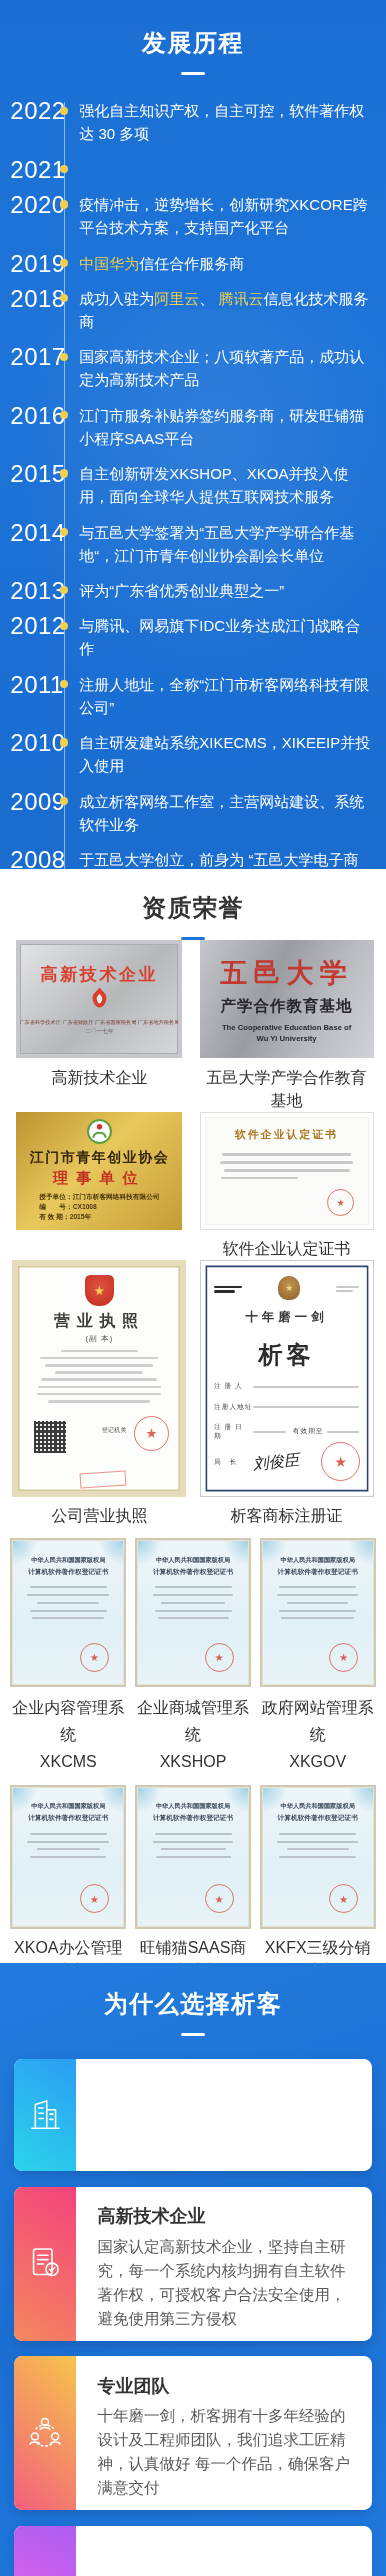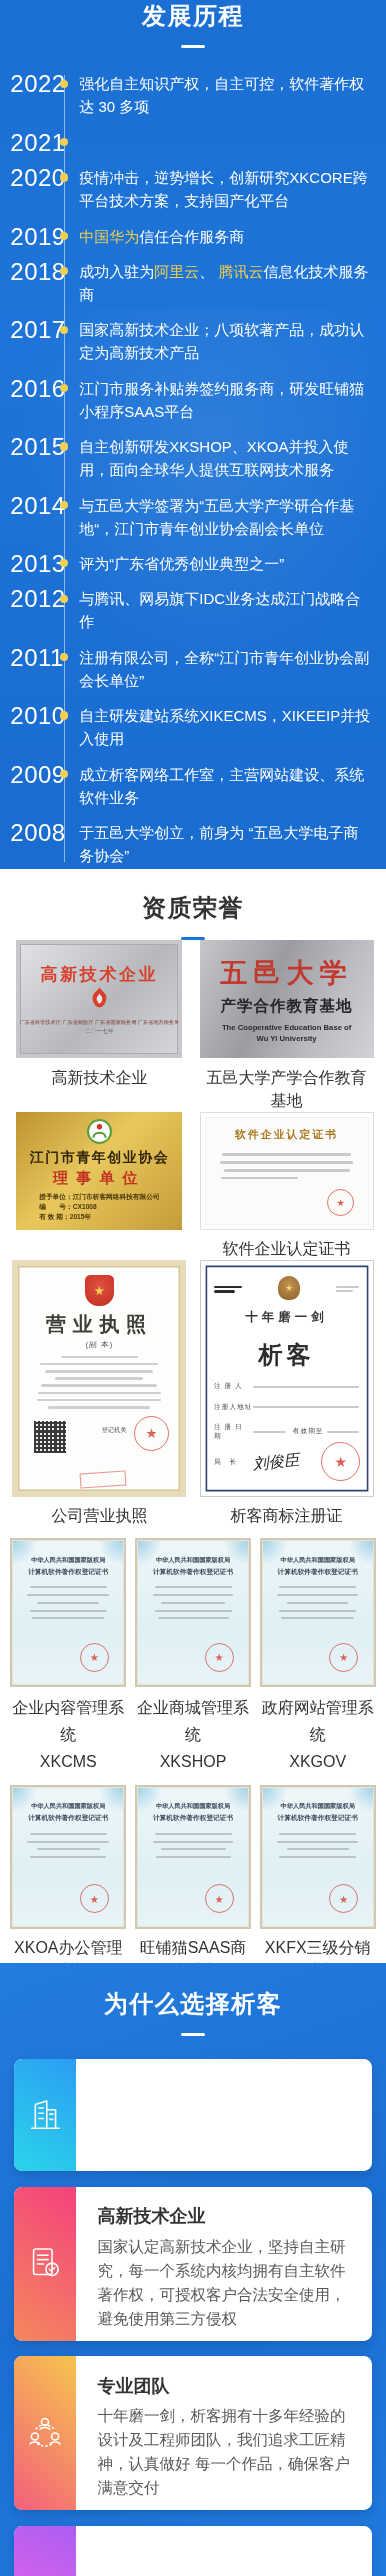--- a/index.html
+++ b/index.html
@@ -1,21 +1,21 @@
 <!DOCTYPE html>
 <html style="font-size:8.2px"><head>
 <meta charset="utf-8">
 <style>
   html,body{margin:0;padding:0;}
   body{width:386px;font-family:"Liberation Sans","DejaVu Sans",sans-serif;background:#fff;}
   .page{width:386px;overflow:hidden;}
   section{box-sizing:border-box;}
 
   
-  .sec-head{text-align:center;}
+  .sec-head{padding-top:27px;text-align:center;}
   .sec-title{font-size:24px;font-weight:bold;letter-spacing:1.5px;}
   .sec-underline{width:24px;height:3.1px;border-radius:1.5px;margin:13.4px auto 0;}
 
   
   .sec-history{height:869px;overflow:hidden;position:relative;color:#fff;
     background:linear-gradient(180deg,#1b6fd3 0%,#1e74d8 40%,#1a6ccf 100%);}
   .sec-history::before{content:"";position:absolute;left:0;right:0;top:309px;height:392px;
     background:radial-gradient(ellipse at 55% 35%,rgba(255,255,255,.08),rgba(255,255,255,0) 65%);}
   .sec-history .sec-underline{background:#fff;}
   .timeline{position:relative;margin-top:24px;z-index:1;}
@@ -70,21 +70,21 @@
   .se-title{font-size:10.8px;font-weight:bold;color:#a8781e;letter-spacing:2.1px;}
   .seal{border:1.5px solid rgba(214,69,56,.75);border-radius:50%;color:rgba(214,69,56,.85);
     display:flex;align-items:center;justify-content:center;}
   .se-seal{position:absolute;right:18.5px;bottom:12.4px;width:25px;height:25px;font-size:9.3px;}
 
   .cert-license{width:174px;height:237px;background:#fdfdfb;border:6.7px solid #e7dcba;
     box-shadow:inset 0 0 0 1.5px #d6c79c;padding-top:9.3px;}
   .lic-emblem{width:29px;height:31px;margin:0 auto;border-radius:5.2px 5.2px 13.4px 13.4px;
     background:radial-gradient(circle at 50% 38%,#e05343,#c02b1e);
     display:flex;align-items:center;justify-content:center;color:#f6d44c;font-size:12.4px;}
-  .lic-title{margin-top:5.2px;font-size:20px;font-weight:bold;color:#3d4038;letter-spacing:6.7px;font-family:"Liberation Serif","DejaVu Serif",serif;}
+  .lic-title{margin-top:5.2px;font-size:16px;font-weight:bold;color:#3d4038;letter-spacing:6.7px;font-family:"Liberation Serif","DejaVu Serif",serif;}
   .lic-sub{font-size:7.7px;color:#555;margin-top:2.1px;letter-spacing:1px;}
   .lic-bars{width:124px;margin:5.2px auto 0;}
   .lic-bars .bar{height:2.6px;margin-top:4.6px;background:#cfcfcf;}
   .lic-qr{position:absolute;left:15.5px;bottom:38px;width:32px;height:32px;
     background:repeating-linear-gradient(0deg,#3a3a3a 0 2.1px,rgba(255,255,255,0) 2.1px 4.1px),
                repeating-linear-gradient(90deg,#3a3a3a 0 2.1px,#eee 2.1px 4.1px);}
   .lic-reglabel{position:absolute;right:54px;bottom:56px;font-size:6.2px;color:#555;}
   .lic-seal{position:absolute;right:11.3px;bottom:40px;width:33px;height:33px;font-size:13.4px;}
   .lic-stamp{position:absolute;left:62px;bottom:3.1px;width:44px;height:13.4px;border:1px solid rgba(220,60,50,.55);
     transform:rotate(-4deg);}
@@ -209,21 +209,21 @@
 
       <div class="tl-row">
         <div class="tl-year">2012</div>
         <span class="tl-dot"></span>
         <div class="tl-text">与腾讯、网易旗下IDC业务达成江门战略合作</div>
       </div>
 
       <div class="tl-row">
         <div class="tl-year">2011</div>
         <span class="tl-dot"></span>
-        <div class="tl-text">注册有限公司，全称“江门市青年创业协会副会长单位”</div>
+        <div class="tl-text">注册人地址，全称“江门市析客网络科技有限公司”</div>
       </div>
 
       <div class="tl-row">
         <div class="tl-year">2010</div>
         <span class="tl-dot"></span>
         <div class="tl-text">自主研发建站系统XIKECMS，XIKEEIP并投入使用</div>
       </div>
 
       <div class="tl-row">
         <div class="tl-year">2009</div>

